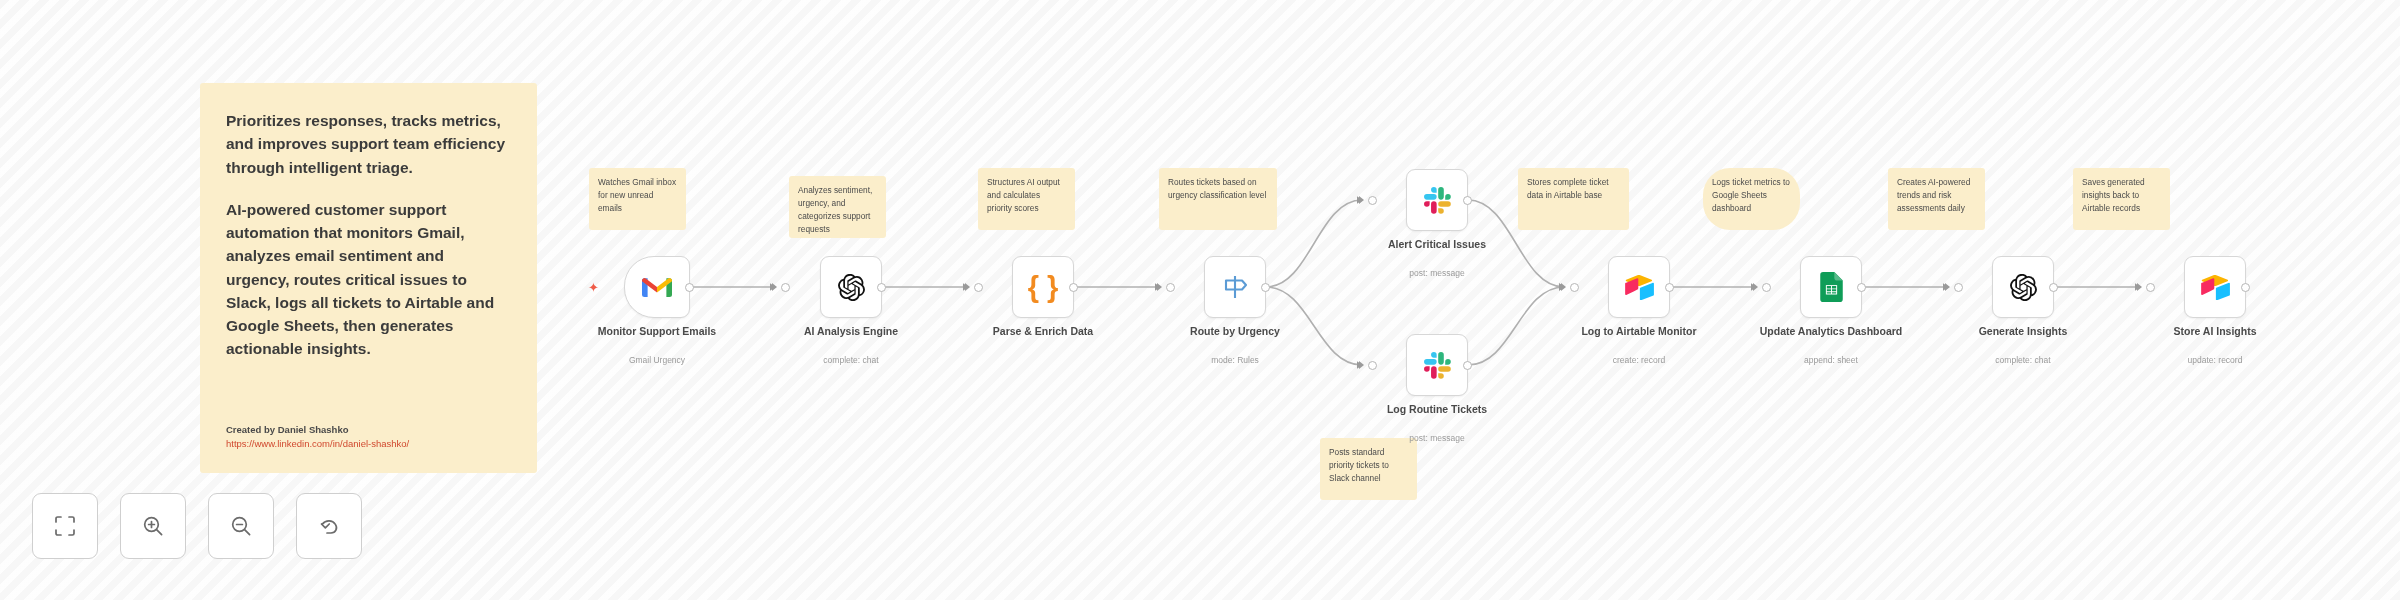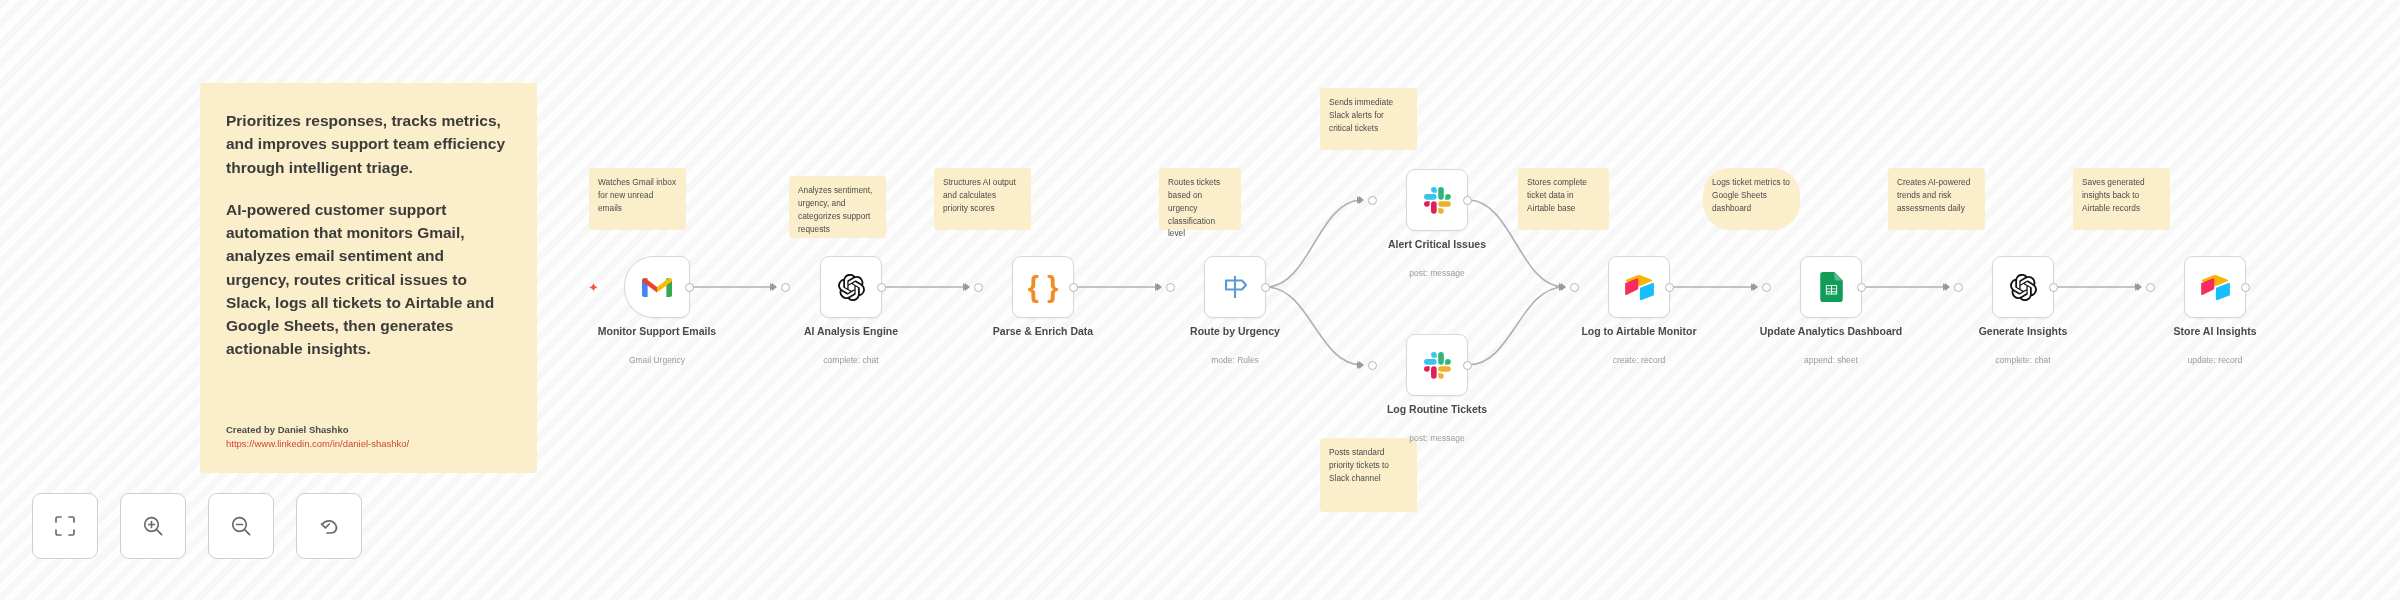--- a/index.html
+++ b/index.html
@@ -124,25 +124,24 @@
     <div class="desc-p">Prioritizes responses, tracks metrics, and improves support team efficiency through intelligent triage.</div>
     <div class="desc-p">AI-powered customer support automation that monitors Gmail, analyzes email sentiment and urgency, routes critical issues to Slack, logs all tickets to Airtable and Google Sheets, then generates actionable insights.</div>
     <div class="desc-credit">
       <div class="credit-name">Created by Daniel Shashko</div>
       <a class="credit-link" href="#">https://www.linkedin.com/in/daniel-shashko/</a>
     </div>
   </div>
 
   <div class="note" style="left:589px;top:168px;width:97px;height:62px;">Watches Gmail inbox for new unread emails</div>
   <div class="note" style="left:789px;top:176px;width:97px;height:62px;">Analyzes sentiment, urgency, and categorizes support requests</div>
-  <div class="note" style="left:934px;top:168px;width:97px;height:62px;">Structures AI output and calculates priority scores</div>
-  <div class="note" style="left:1159px;top:168px;width:82px;height:62px;">Routes tickets based on urgency classification level</div>
-  <div class="note" style="left:1320px;top:88px;width:97px;height:62px;">Sends immediate Slack alerts for critical tickets</div>
-  <div class="note" style="left:1320px;top:438px;width:97px;height:74px;">Posts standard priority tickets to Slack channel</div>
-  <div class="note" style="left:1518px;top:168px;width:91px;height:62px;">Stores complete ticket data in Airtable base</div>
+  <div class="note" style="left:978px;top:168px;width:97px;height:62px;">Structures AI output and calculates priority scores</div>
+  <div class="note" style="left:1159px;top:168px;width:118px;height:62px;">Routes tickets based on urgency classification level</div>
+  <div class="note" style="left:1320px;top:438px;width:97px;height:62px;">Posts standard priority tickets to Slack channel</div>
+  <div class="note" style="left:1518px;top:168px;width:111px;height:62px;">Stores complete ticket data in Airtable base</div>
   <div class="note" style="left:1703px;top:168px;width:97px;height:62px;border-radius:27px;">Logs ticket metrics to Google Sheets dashboard</div>
   <div class="note" style="left:1888px;top:168px;width:97px;height:62px;">Creates AI-powered trends and risk assessments daily</div>
   <div class="note" style="left:2073px;top:168px;width:97px;height:62px;">Saves generated insights back to Airtable records</div>
 
   <div class="trigger-bolt" style="left:588px;top:281px;">✦</div>
   <div class="node trigger" style="left:624px;top:256px;">
     <span class="glyph">
       <svg width="30" height="23" viewBox="0 0 48 36">
         <path d="M3,33 L3,9 L24,24 L45,9 L45,33 Z" fill="#fff"></path>
         <path d="M0,7 A4,4 0 0 1 4,3 L9,3 L9,33 L4,33 A4,4 0 0 1 0,29 Z" fill="#4285f4"></path>

